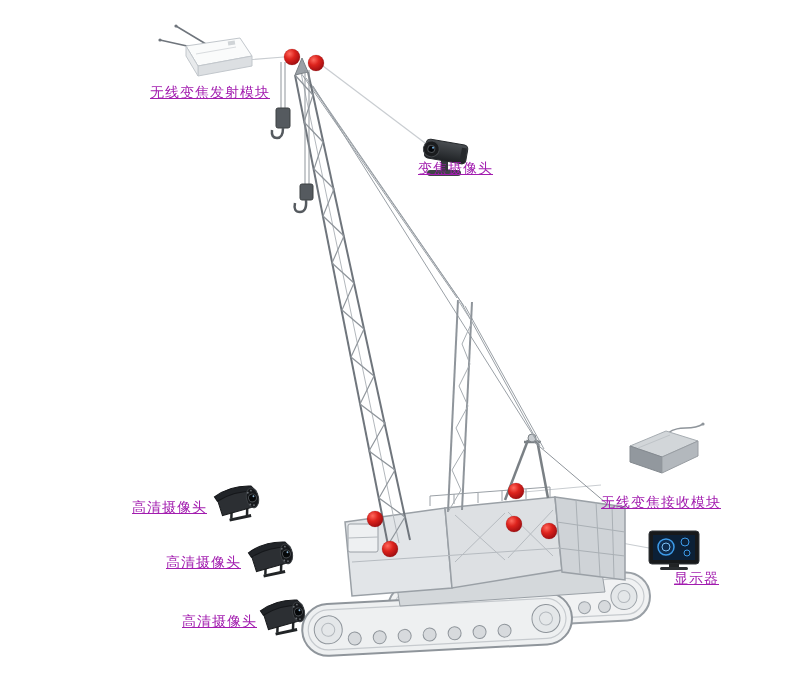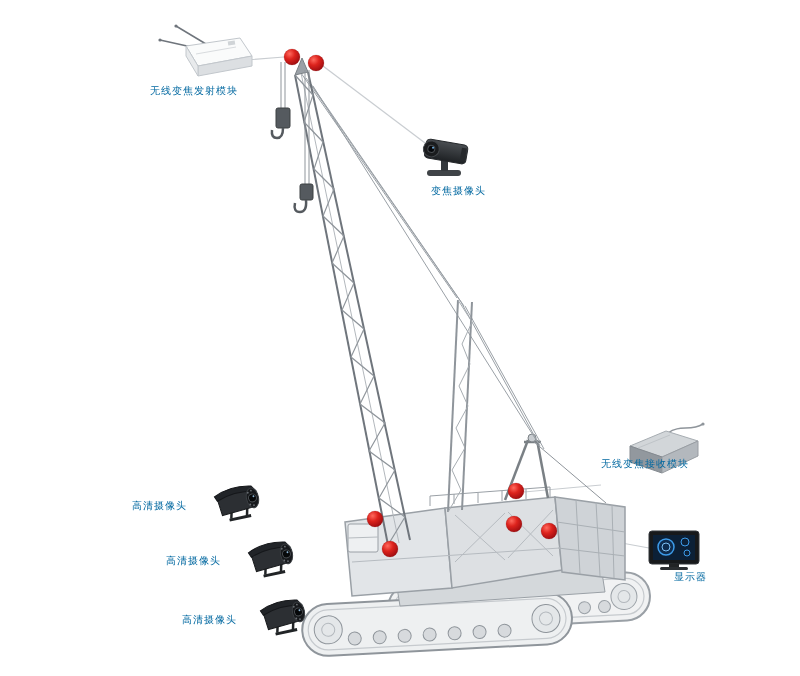--- a/index.html
+++ b/index.html
@@ -7,31 +7,32 @@
     position:relative;
     width:800px;height:676px;
     margin:0 auto;
     background:#ffffff;
     font-family:"Liberation Sans","DejaVu Sans",sans-serif;
     overflow:hidden;
   }
   .stage svg{position:absolute;left:0;top:0;}
   .diagram-label{
     position:absolute;
-    font-size:10px;
-    color:#0369a1;
+    font-size:14px;
+    color:#a21caf;
     letter-spacing:1px;
     white-space:nowrap;
+    text-decoration:underline;
   }
   .lbl-transmitter{left:150px;top:84px;}
-  .lbl-zoomcam{left:418px;top:184px;margin-left:13px;}
+  .lbl-zoomcam{left:418px;top:160px;}
   .lbl-hd1{left:132px;top:499px;}
   .lbl-hd2{left:166px;top:554px;}
   .lbl-hd3{left:182px;top:613px;}
-  .lbl-receiver{left:601px;top:457px;}
+  .lbl-receiver{left:601px;top:494px;}
   .lbl-monitor{left:674px;top:570px;}
 </style>
 </head>
 <body>
 
 <div class="stage">
 
   <svg width="800" height="676" viewBox="0 0 800 676">
     <defs>
       <radialGradient id="dotGrad" cx="35%" cy="30%" r="75%">

